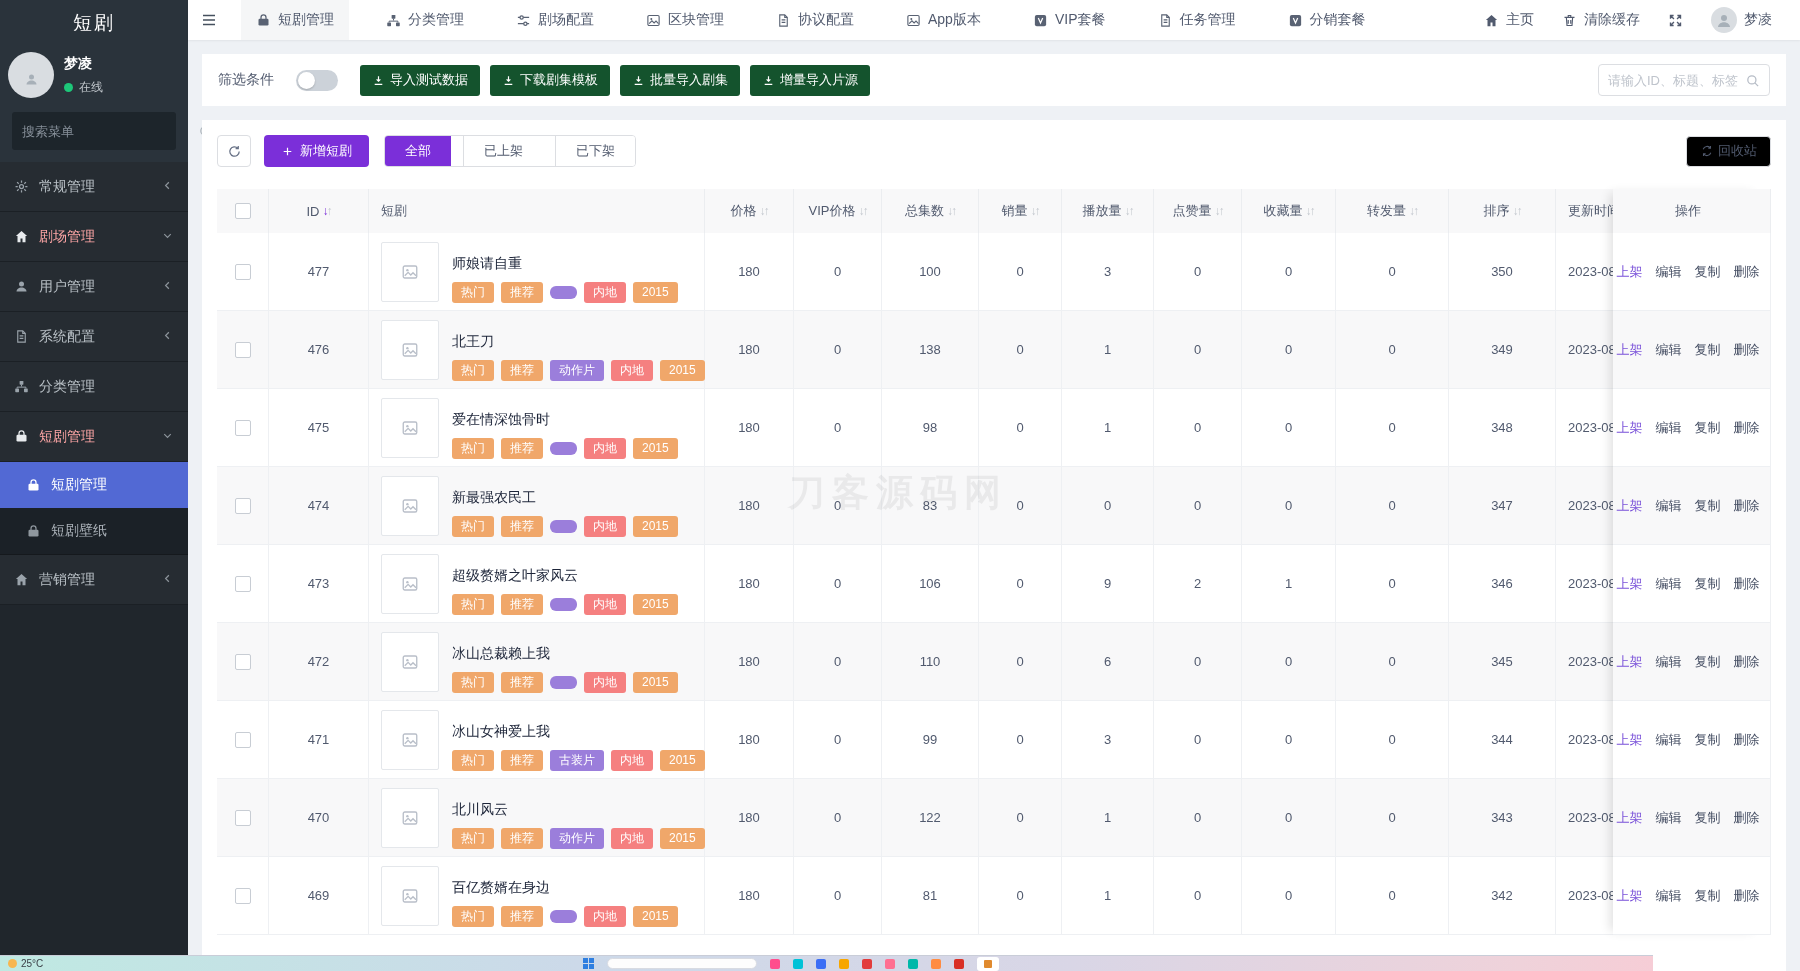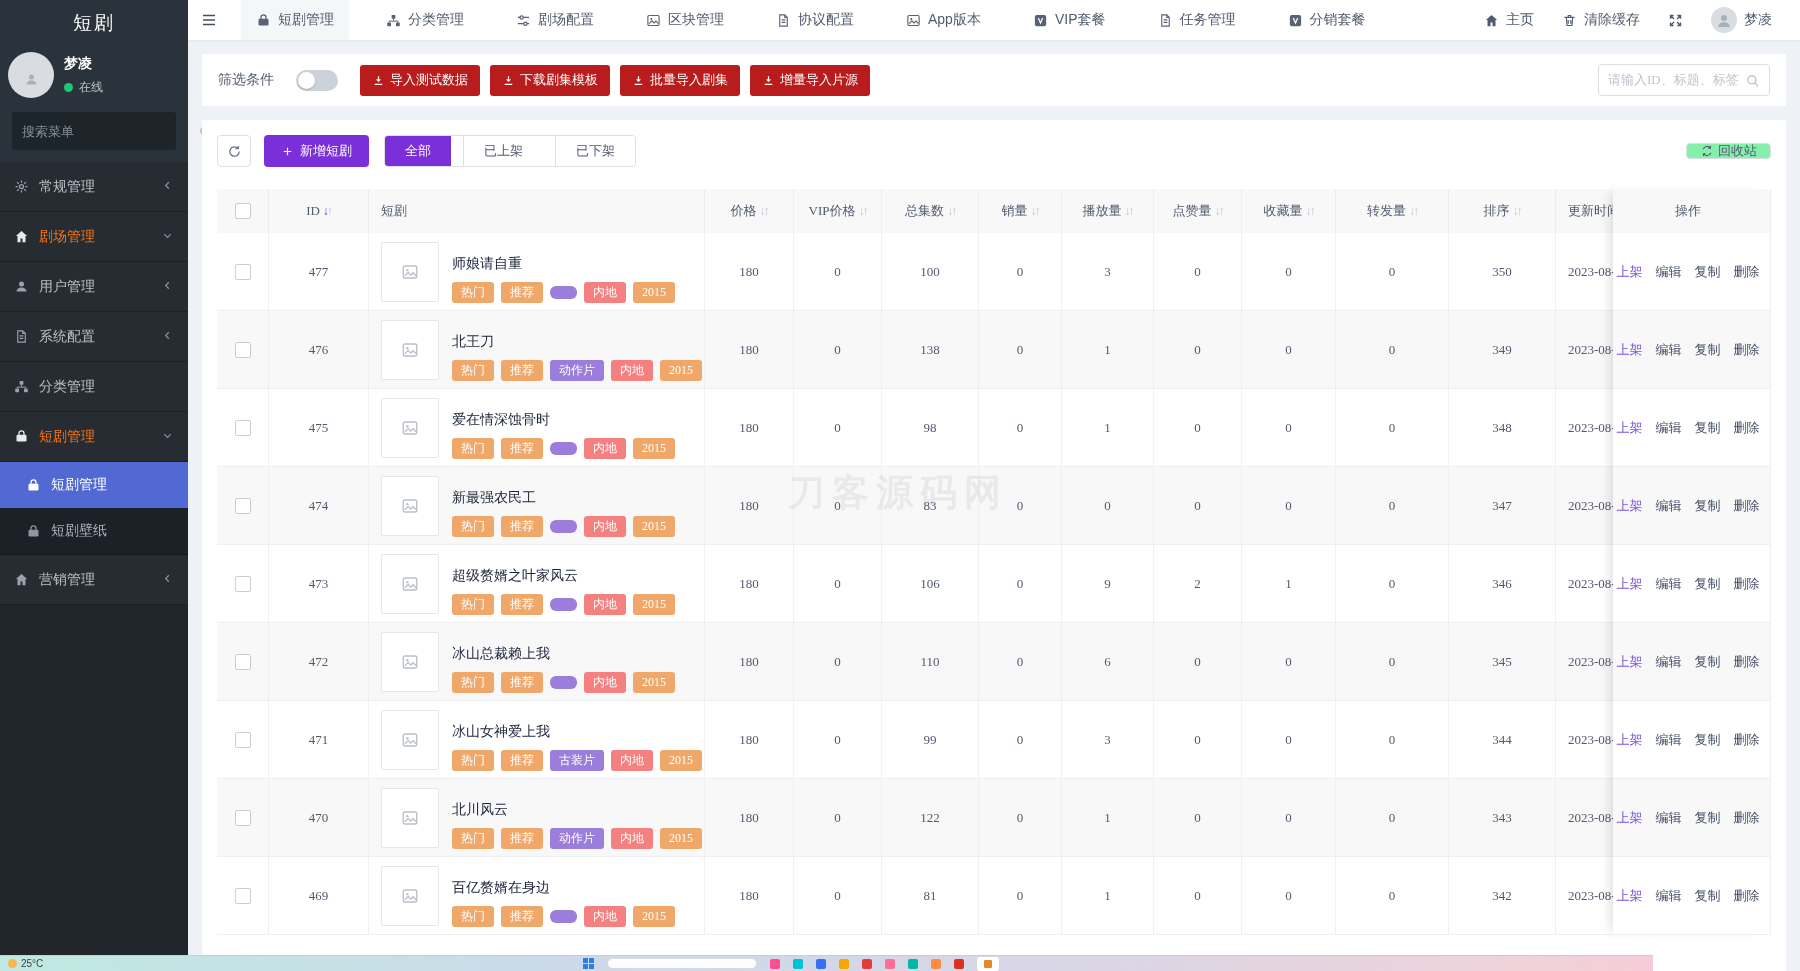--- a/index.html
+++ b/index.html
@@ -18,21 +18,21 @@
   .sb-online { color:#c3c9ce; font-size:12px; display:flex; align-items:center; gap:6px; }
   .dot-green { width:9px; height:9px; border-radius:50%; background:#1dc779; display:inline-block; }
   .sb-search { margin:2px 12px 0 12px; background:#1d252b; border-radius:3px; height:38px; display:flex; align-items:center; padding:0 10px; }
   .sb-search input { flex:1; background:transparent; border:0; outline:none; color:#cfd4d8; font-size:13px; font-family:inherit; }
   .sb-search input::placeholder { color:#87909a; }
   .sb-search .ic { color:#aeb6bd; }
   .sb-menu { flex:1; background:#20262c; overflow:hidden; }
   .s-item { height:50px; display:flex; align-items:center; padding:0 14px; gap:10px; color:#b9c0c6; font-size:14px;
     background:#262c32; border-bottom:1px solid #1b2025; cursor:pointer; }
   .s-item .ic { color:#9aa3ab; }
-  .s-item.open { color:#f97316; }
+  .s-item.open { color:#fca5a5; }
   .s-item.open .ic { color:#e8ebee; }
   .s-label { flex:1; }
   .chev { color:#8d959c; }
   .s-sub { background:#1b2127; border-bottom:1px solid #15191d; }
   .s-subitem { height:46px; display:flex; align-items:center; padding:0 14px 0 26px; gap:10px; color:#aab1b8; font-size:14px; cursor:pointer; }
   .s-subitem .ic { color:#8f979e; }
   .s-subitem.active { background:#5269d4; color:#fff; }
   .s-subitem.active .ic { color:#fff; }
   .ic { display:inline-flex; }
   .ic svg { width:15px; height:15px; }
@@ -46,47 +46,47 @@
   .nav-tabs { display:flex; height:100%; }
   .nav-tab { display:flex; align-items:center; gap:7px; padding:0 15px; margin:0 11px; color:#515a6e; font-size:14px; cursor:pointer; height:100%; }
   .nav-tab .ic { color:#596273; }
   .nav-tab.active { background:#f5f6f7; }
   .nav-right { margin-left:auto; display:flex; align-items:center; height:100%; padding-right:14px; }
   .nav-link { display:flex; align-items:center; gap:7px; color:#515a6e; font-size:14px; padding:0 14px; cursor:pointer; height:100%; }
   .nav-avatar { width:26px; height:26px; border-radius:50%; background:#d9dde1; overflow:hidden; display:flex; justify-content:center; color:#a7b0b8; }
   .nav-avatar svg { width:18px; height:18px; margin-top:5px; }
 
   .content { flex:1; padding:14px 14px 0 14px; overflow:hidden; }
-  .card { background:#fff; border-radius:0;font-family:Liberation Serif, serif; }
+  .card { background:#fff; border-radius:0; }
   .filter-card { height:52px; display:flex; align-items:center; padding:0 16px; margin-bottom:14px; }
   .filter-label { font-size:14px; color:#515a6e; margin-right:22px; }
   .toggle { width:42px; height:21px; border-radius:11px; background:#ccd2d9; position:relative; cursor:pointer; margin-right:22px; }
   .toggle .knob { position:absolute; left:2px; top:2px; width:17px; height:17px; background:#fff; border-radius:50%; box-shadow:0 1px 2px rgba(0,0,0,.2); }
-  .btn-orange { display:inline-flex; align-items:center; gap:5px; background:#b91c1c; color:#fff; border:0; font-size:13px;
+  .btn-orange { display:inline-flex; align-items:center; gap:5px; background:#14532d; color:#fff; border:0; font-size:13px;
     font-family:inherit; height:31px; padding:0 12px; border-radius:3px; margin-right:10px; cursor:pointer; }
   .btn-orange svg { width:13px; height:13px; }
   .top-search { margin-left:auto; width:172px; height:32px; border:1px solid #dcdee2; border-radius:4px; display:flex; align-items:center; padding:0 9px; }
   .top-search input { flex:1; border:0; outline:none; font-size:13px; color:#515a6e; font-family:inherit; min-width:0; }
   .top-search input::placeholder { color:#bfc4cc; }
   .top-search .ic { color:#b6bcc6; }
 
   .table-card { padding:15px; height:calc(100% - 66px); position:relative; }
   .toolbar { display:flex; align-items:center; margin-bottom:22px; }
   .btn-refresh { width:34px; height:32px; border:1px solid #dcdee2; background:#fff; border-radius:4px; color:#667085;
     display:flex; align-items:center; justify-content:center; cursor:pointer; }
   .btn-refresh svg { width:15px; height:15px; }
   .btn-purple { display:inline-flex; align-items:center; gap:6px; background:#7b2fd9; color:#fff; border:0; font-family:inherit;
     font-size:13px; height:32px; padding:0 17px; border-radius:4px; margin-left:13px; cursor:pointer; }
   .btn-purple svg { width:13px; height:13px; }
   .seg { display:flex; margin-left:15px; border:1px solid #dcdee2; border-radius:4px; overflow:hidden;gap:12px; }
   .seg-item { height:30px; line-height:30px; padding:0 20px; font-size:13px; color:#515a6e; background:#fff; cursor:pointer; border-left:1px solid #dcdee2; }
   .seg-item:first-child { border-left:0; }
   .seg-item.active { background:#7b2fd9; color:#fff; }
-  .btn-recycle { margin-left:auto; display:inline-flex; align-items:center; gap:4px; height:16px; padding:0 13px; border:1px solid #dcdee2;
-    background:#86efac; border-radius:4px; color:#515a6e; font-size:13px; font-family:inherit; cursor:pointer; }
+  .btn-recycle { margin-left:auto; display:inline-flex; align-items:center; gap:4px; height:31px; padding:0 13px; border:1px solid #dcdee2;
+    background:#000000; border-radius:4px; color:#515a6e; font-size:13px; font-family:inherit; cursor:pointer; }
   .btn-recycle svg { width:14px; height:14px; }
 
   
   .table-wrap { position:relative; }
   .tr { display:grid; grid-template-columns:52px 100px 336px 89px 88px 97px 83px 92px 88px 94px 113px 107px 148px 1fr; }
   .thead { background:#f8f8f9; height:44px; }
   .th { display:flex; align-items:center; justify-content:center; font-size:13px; color:#515a6e; gap:3px; border-right:1px solid #ebedf0; }
   .th.left { justify-content:flex-start; padding-left:12px; }
   .sorts { display:inline-flex; font-size:12px; color:#c3c7ce; letter-spacing:-2px; cursor:pointer; }
   .sorts .on { color:#7b2fd9; }

